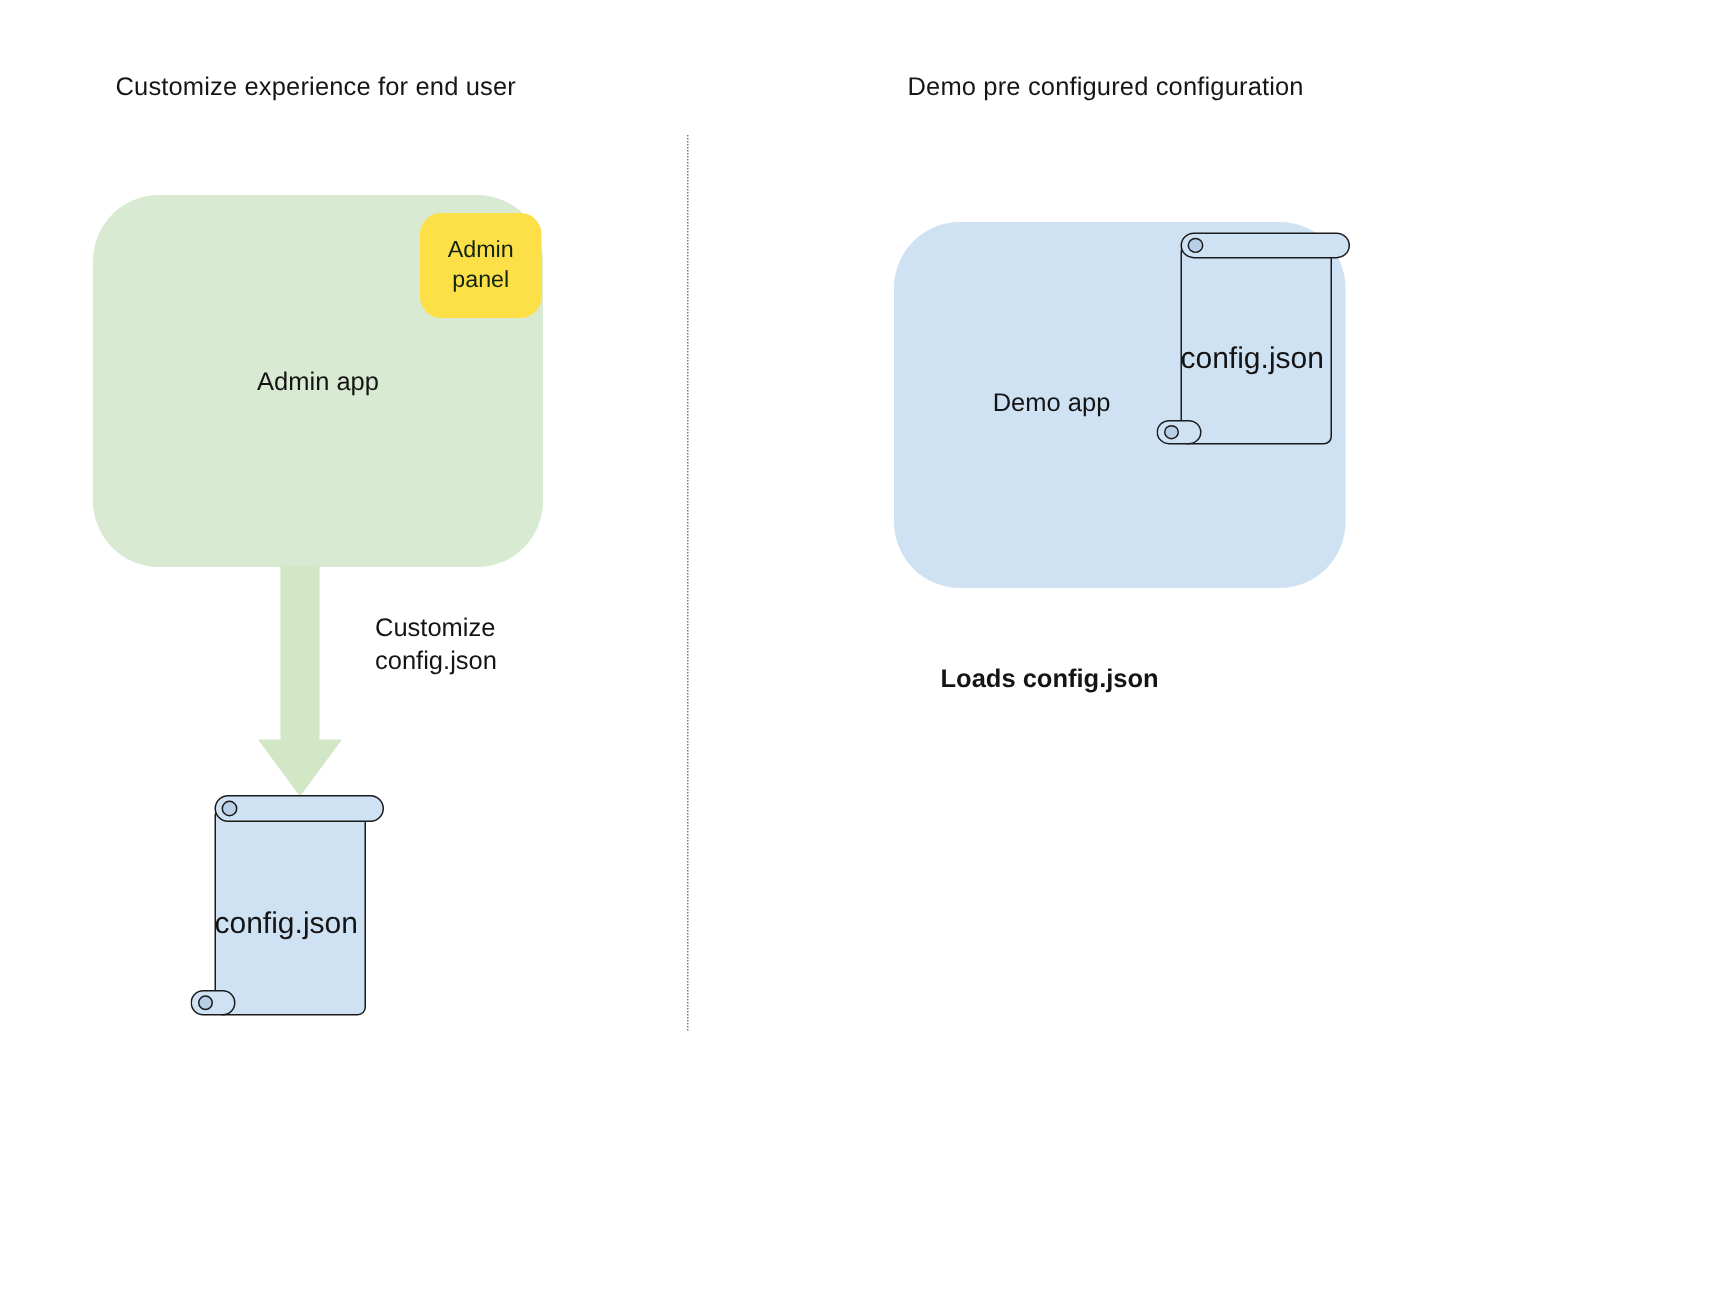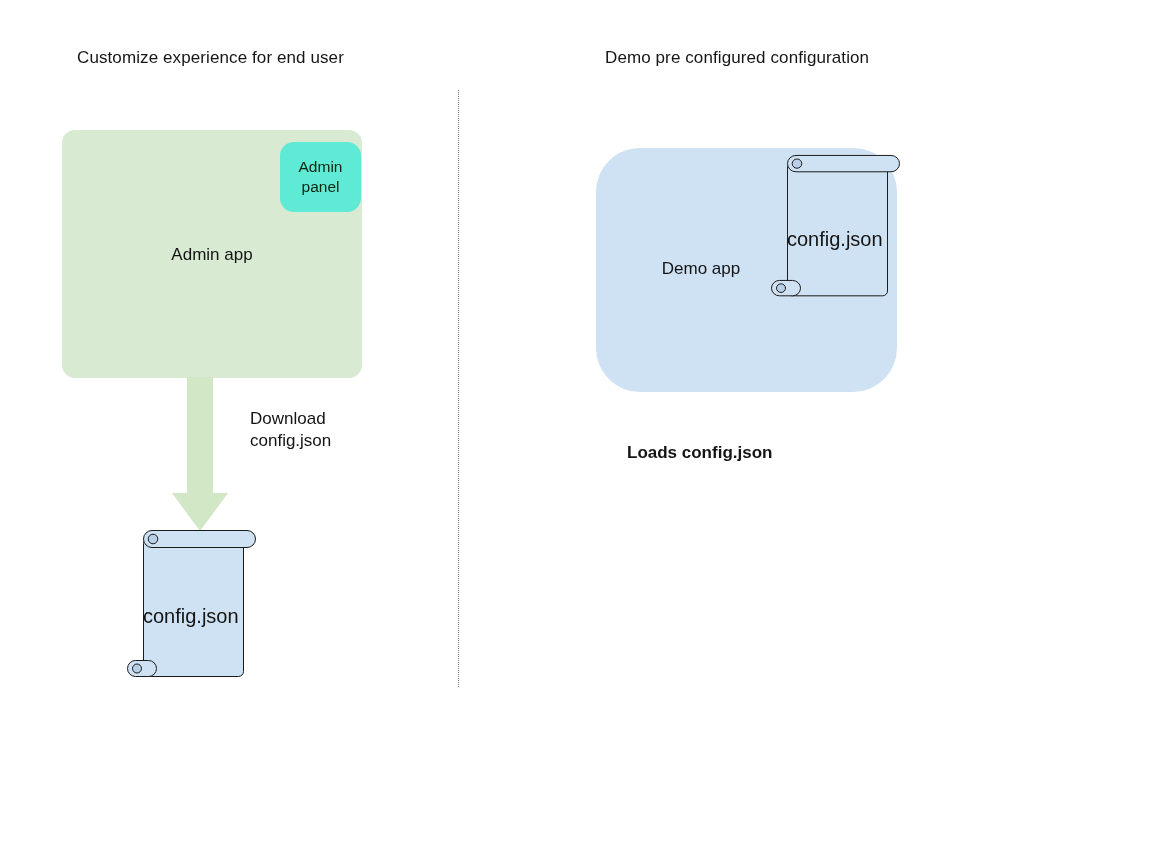--- a/index.html
+++ b/index.html
@@ -36,21 +36,20 @@
   .app-box {
     position: absolute;
     border-radius: 44px;
   }
   .admin-app {
     left: 62px;
     top: 130px;
     width: 300px;
     height: 248px;
     background: #d9ead3;
-    border-radius: 13px;
   }
   .demo-app {
     left: 596px;
     top: 148px;
     width: 301px;
     height: 244px;
     background: #cfe2f3;
   }
   .box-label {
     position: absolute;
@@ -68,21 +67,21 @@
     top: 111px;
     width: 210px;
     text-align: center;
   }
   .admin-panel {
     position: absolute;
     left: 280px;
     top: 142px;
     width: 81px;
     height: 70px;
-    background: #5eead4;
+    background: #fde047;
     border-radius: 14px;
     display: flex;
     align-items: center;
     justify-content: center;
     text-align: center;
     font-size: 15.5px;
     line-height: 20px;
     color: #10240e;
     padding: 0 6px;
     box-sizing: border-box;
@@ -151,21 +150,21 @@
   </div>
 
   <div class="admin-panel">
     <span>Admin panel</span>
   </div>
 
   <svg class="down-arrow" width="56" height="154" viewBox="0 0 56 154">
     <polygon points="15,0 41,0 41,116 56,116 28,154 0,116 15,116" fill="#d2e7c6"></polygon>
   </svg>
 
-  <div class="arrow-label">Download config.json</div>
+  <div class="arrow-label">Customize config.json</div>
 
   <div class="scroll scroll-left">
     <svg width="132" height="156" viewBox="0 0 132 156">
       <g stroke="#1a1a1a" stroke-width="1">
         <rect x="16.5" y="9.5" width="100" height="138" rx="5" fill="#cfe2f3"></rect>
         <rect x="0.5" y="131.5" width="29" height="16" rx="8" fill="#cfe2f3"></rect>
         <circle cx="10" cy="139.5" r="4.5" fill="#b9cfe8"></circle>
         <rect x="16.5" y="1.5" width="112" height="17" rx="8.5" fill="#cfe2f3"></rect>
         <circle cx="26" cy="10" r="4.8" fill="#b9cfe8"></circle>
       </g>

